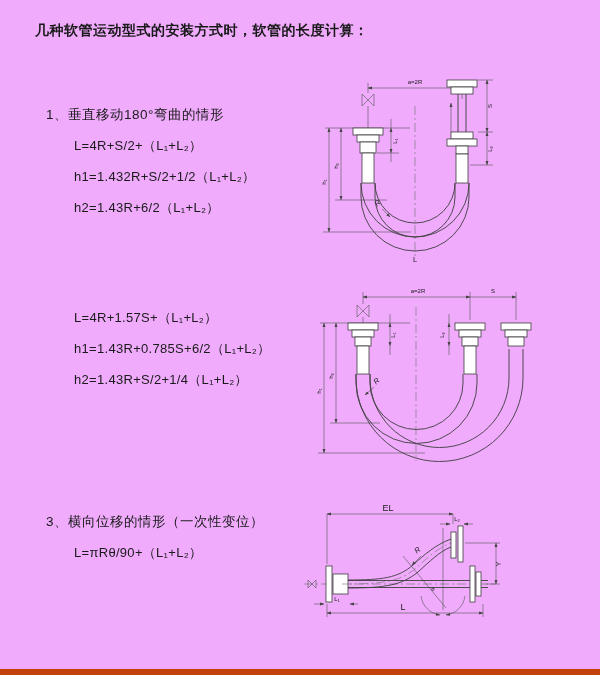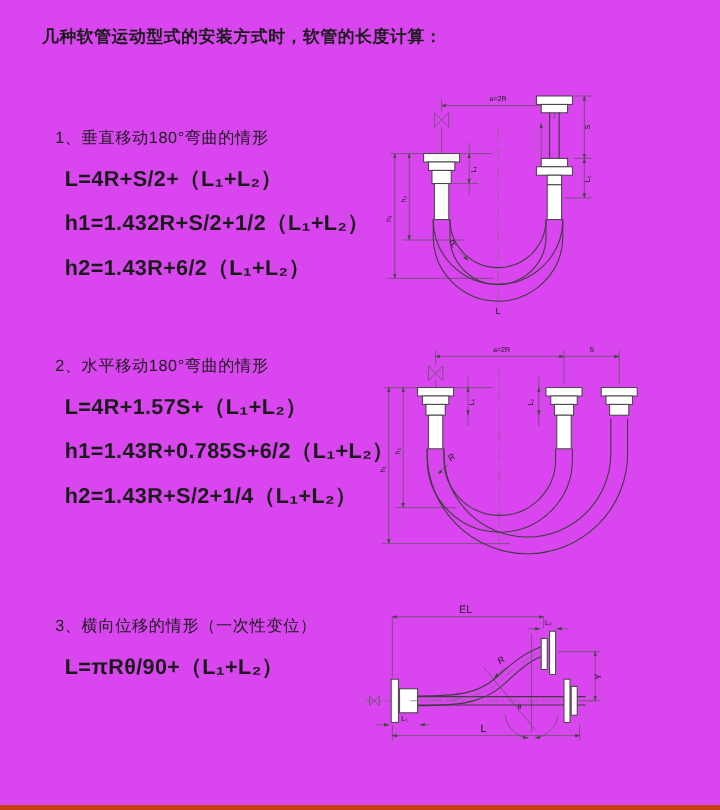--- a/index.html
+++ b/index.html
@@ -1,22 +1,22 @@
 <!DOCTYPE html>
 <html><head>
 <meta charset="utf-8">
 <style>
   html,body{margin:0;padding:0;background:#fff;}
   body{width:600px;height:675px;position:relative;overflow:hidden;
        font-family:"Liberation Sans","DejaVu Sans",sans-serif;color:#1a1a1a;}
-  .page{position:absolute;inset:0;background:#d946ef;border-bottom:4px solid #c2410c;}
+  .page{position:absolute;inset:0;background:#f0abfc;border-bottom:6px solid #c2410c;}
   .title{position:absolute;left:35px;top:22px;font-size:14px;font-weight:700;letter-spacing:.5px;}
   .sec{position:absolute;}
   .sec-heading{font-size:13.5px;font-weight:400;letter-spacing:.5px;}
-  .formula{font-size:18px;margin-left:8px;margin-top:13px;letter-spacing:.3px;white-space:pre;font-weight:bold;}
+  .formula{font-size:13px;margin-left:28px;margin-top:13px;letter-spacing:.3px;white-space:pre;}
   .sec1{left:46px;top:106px;}
   .sec2{left:46px;top:296px;}
   .sec3{left:46px;top:513px;}
   svg.diagram{position:absolute;}
   .thin{stroke:#555;stroke-width:.6;fill:none;}
   .med{stroke:#3d3d3d;stroke-width:.9;fill:none;}
   .fit{stroke:#3d3d3d;stroke-width:.8;fill:#fff;}
   .cl{stroke:#707070;stroke-width:.6;fill:none;stroke-dasharray:9 3 2 3;}
   .dlab{font-size:6px;fill:#1a1a1a;}
   .dlab.mid{text-anchor:middle;}
@@ -31,21 +31,20 @@
   <div class="title">几种软管运动型式的安装方式时，软管的长度计算：</div>
 
   <div class="sec sec1">
     <div class="sec-heading">1、垂直移动180°弯曲的情形</div>
     <div class="formula">L=4R+S/2+（L₁+L₂）</div>
     <div class="formula">h1=1.432R+S/2+1/2（L₁+L₂）</div>
     <div class="formula">h2=1.43R+6/2（L₁+L₂）</div>
   </div>
 
   <div class="sec sec2">
-    <div class="sec-heading">2、水平移动180°弯曲的情形</div>
     <div class="formula">L=4R+1.57S+（L₁+L₂）</div>
     <div class="formula">h1=1.43R+0.785S+6/2（L₁+L₂）</div>
     <div class="formula">h2=1.43R+S/2+1/4（L₁+L₂）</div>
   </div>
 
   <div class="sec sec3">
     <div class="sec-heading">3、横向位移的情形（一次性变位）</div>
     <div class="formula">L=πRθ/90+（L₁+L₂）</div>
   </div>
 

